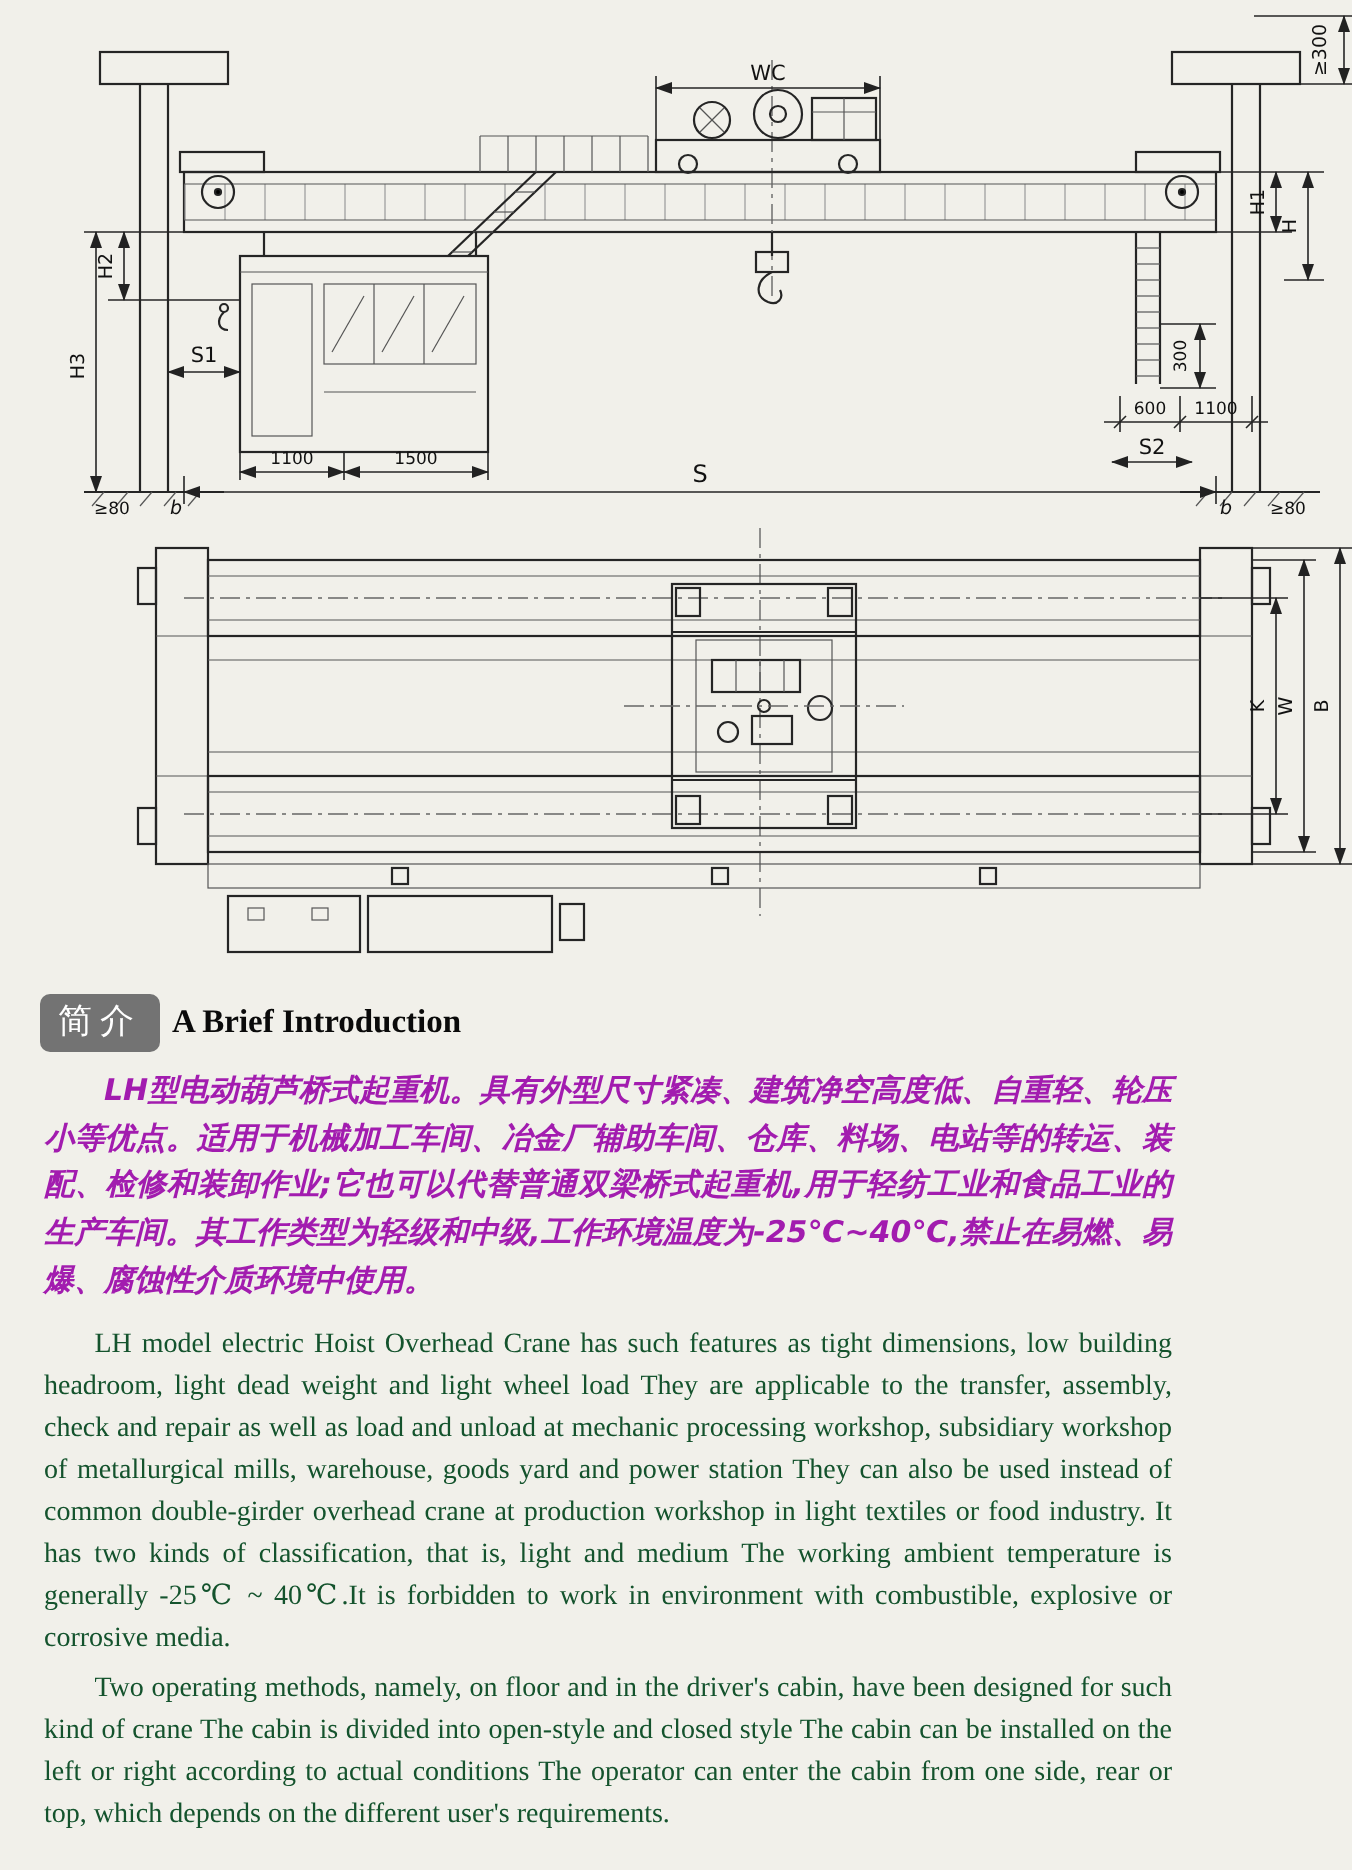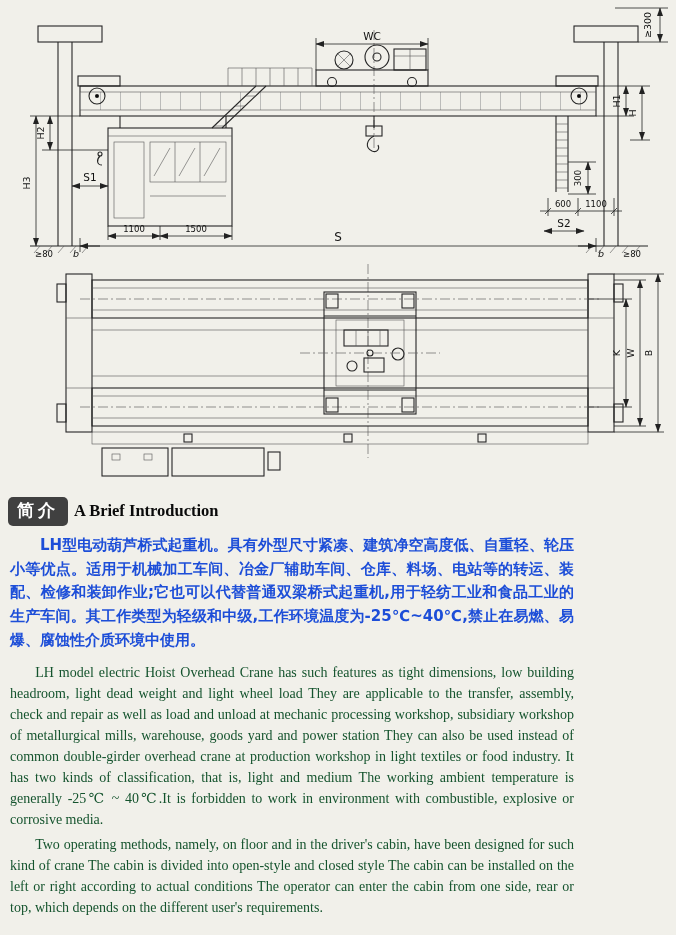--- a/index.html
+++ b/index.html
@@ -2,43 +2,43 @@
 <html><head>
 <meta charset="utf-8">
 <style>
   html,body{margin:0;padding:0;}
   body{
     width:676px;height:935px;overflow:hidden;
     background:#f1f0ea;
     font-family:"DejaVu Sans","Liberation Sans",sans-serif;
     color:#141414;
   }
-  .page{width:584px;height:935px;position:relative;}
+  .page{width:584px;height:935px;position:relative;margin-left:12px;}
   svg{display:block;}
   svg .ln{stroke:#252525;fill:none;stroke-width:1.1;}
   svg .lnf{stroke:#252525;stroke-width:1.1;}
   svg .tn{stroke:#555;fill:none;stroke-width:0.6;}
   svg .dm{stroke:#252525;fill:none;stroke-width:0.8;}
   svg .cl{stroke:#666;fill:none;stroke-width:0.7;stroke-dasharray:10 3 2 3;}
   svg text{font-family:"DejaVu Sans",sans-serif;fill:#111;}
   svg .t8{font-size:8.5px;} svg .t9{font-size:9.5px;} svg .t10{font-size:10.5px;} svg .t11{font-size:12px;}
   .intro-header{margin:6px 0 0 8px;height:30px;display:flex;align-items:center;}
   .badge{
-    display:inline-block;background:#404040;color:#fff;
-    font-size:17px;font-weight:bold;letter-spacing:4px;
+    display:inline-block;background:#737373;color:#fff;
+    font-size:17px;font-weight:normal;letter-spacing:4px;
     padding:2px 9px 4px 9px;border-radius:5px;
   }
   .title-en{
     font-family:"Liberation Serif","DejaVu Serif",serif;
     font-weight:bold;font-size:16.5px;margin-left:6px;color:#0a0a0a;text-align:right;
   }
   p.cn{
     margin:8px 10px 0 10px;
     font-size:15px;line-height:1.58;font-weight:600;
-    text-align:justify;text-indent:2em;color:#1d4ed8;
+    text-align:justify;text-indent:2em;color:#a21caf;font-style:italic;
   }
   p.cn.second{margin-top:0;}
   p.en{
     margin:10px 10px 0 10px;
     font-family:"Liberation Serif","DejaVu Serif",serif;
     font-size:14px;line-height:1.5;
     text-align:justify;text-indent:1.8em;color:#14532d;
   }
   p.en.second{margin-top:4px;}
 </style>

